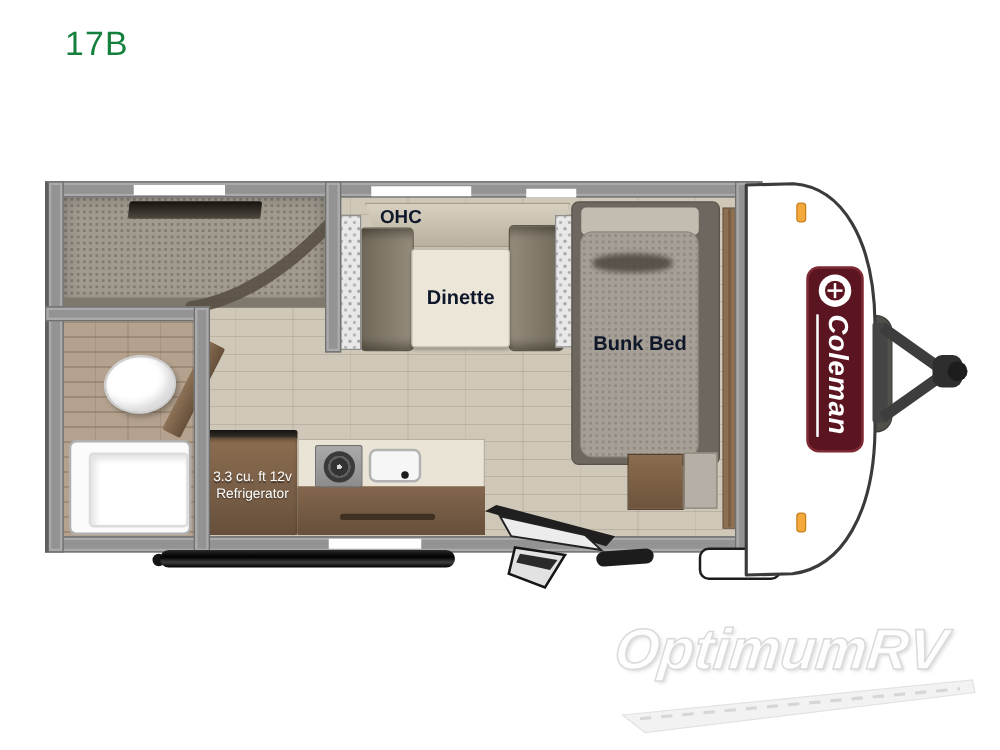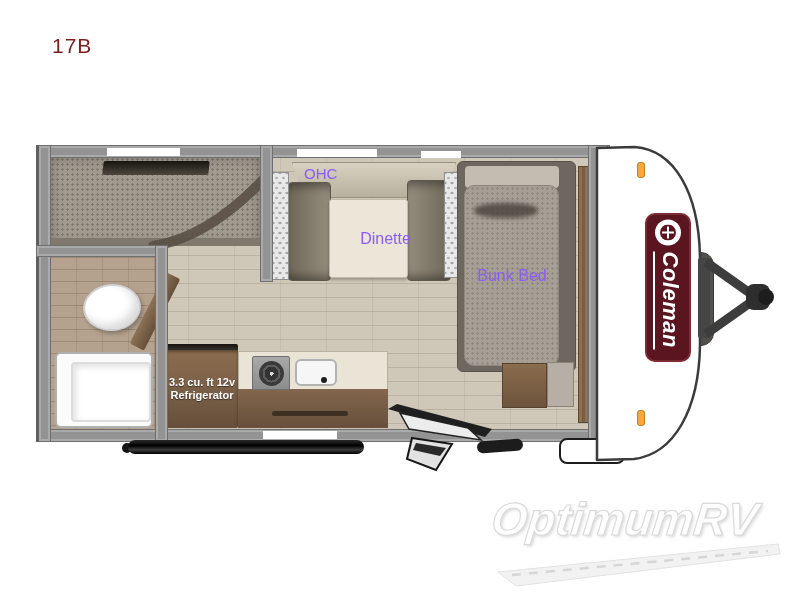--- a/index.html
+++ b/index.html
@@ -1,25 +1,25 @@
 <!DOCTYPE html>
 <html style="--wall: #939393; --floor-wood: #cfc7b8; --tile: #b4a28e; --carpet: #a09a8f; --cabinet-brown: #7c6149; --counter-top: #eae4d6; --mattress-gray: #a69f96; --badge-maroon: #5a1520; --marker-light: #f3a93c;"><head>
 <meta charset="utf-8">
 <style>
   html,body{margin:0;padding:0;background:#fff;}
   #canvas{position:relative;width:800px;height:600px;background:#fff;overflow:hidden;
           font-family:"Liberation Sans",sans-serif;}
   .abs{position:absolute;}
 
   
-  #model-label{left:52px;top:34px;font-size:21px;color:#7f1d1d;letter-spacing:1px;}
-  .room-label{color:#8b5cf6;font-weight:400;}
+  #model-label{left:52px;top:20px;font-size:27px;color:#15803d;letter-spacing:1px;}
+  .room-label{color:#0f172a;font-weight:700;}
   #bunk-label{left:92px;top:191px;width:146px;text-align:center;font-size:19px;}
   #ohc-label{left:304px;top:165px;font-size:15px;}
-  #dinette-label{left:329px;top:199px;width:79px;height:79px;display:flex;align-items:center;justify-content:center;font-size:16px;margin-left:17px;}
+  #dinette-label{left:329px;top:199px;width:79px;height:79px;display:flex;align-items:center;justify-content:center;font-size:16px;}
   #bed-label{left:468px;top:267px;width:88px;text-align:center;font-size:16px;}
 
   
   .wall{background:var(--wall,#939393);box-shadow:inset 0 0 0 2px rgba(255,255,255,.22);border:1px solid #6f6f6f;box-sizing:border-box;}
   #wall-top{left:36px;top:145px;width:574px;height:13px;}
   #wall-bottom{left:36px;top:429px;width:574px;height:13px;}
   #wall-left{left:36px;top:145px;width:15px;height:297px;border-left:3px solid #5f5f5f;}
   #wall-right{left:588px;top:145px;width:20px;height:297px;}
   #wall-bunk-right{left:260px;top:145px;width:13px;height:137px;}
   #wall-bath-top{left:36px;top:245px;width:132px;height:12px;}
@@ -50,21 +50,21 @@
   #tub{left:55px;top:352px;width:98px;height:76px;background:#fbfbfb;border:2px solid #b0b0b0;border-radius:6px;box-sizing:border-box;}
   #tub-basin{left:14px;top:8px;width:76px;height:56px;background:#fff;border:2px solid #dcdcdc;border-radius:4px;
     box-shadow:inset 3px 3px 6px rgba(0,0,0,.12);}
   #bath-door{left:166px;top:272px;width:16px;height:80px;border-radius:2px;
     background:linear-gradient(90deg,#8d7256,#66503a);transform:rotate(27deg);transform-origin:top left;}
 
   
   #fridge-top{left:166px;top:344px;width:72px;height:10px;background:linear-gradient(180deg,#141210,#4d453a);border-radius:2px;}
   #fridge{left:166px;top:350px;width:72px;height:78px;border-radius:2px;
     background:linear-gradient(180deg,#8b6d4f,var(--cabinet-brown,#7c6149) 45%,#66503b);
-    box-shadow:inset 0 2px 3px rgba(0,0,0,.35);color:#fff;font-weight:700;font-size:11px;line-height:1.2;
+    box-shadow:inset 0 2px 3px rgba(0,0,0,.35);color:#fff;font-weight:400;font-size:11px;line-height:1.2;
     display:flex;flex-direction:column;justify-content:center;text-align:center;text-shadow:0 1px 1px rgba(0,0,0,.5);}
   #counter-top{left:238px;top:351px;width:150px;height:40px;background:var(--counter-top,#eae4d6);border:1px solid #b8b09e;box-sizing:border-box;}
   #cab-front{left:238px;top:389px;width:150px;height:39px;background:linear-gradient(180deg,#83664d,#67503c);}
   #cab-handle{left:272px;top:411px;width:76px;height:5px;background:#3e3022;border-radius:3px;}
   #stove{left:252px;top:356px;width:38px;height:34px;background:linear-gradient(#a9a9a9,#8c8c8c);border:1px solid #6f6f6f;border-radius:2px;box-sizing:border-box;}
   #burner{left:6px;top:4px;width:25px;height:25px;border-radius:50%;
     background:radial-gradient(circle,#d8d8d8 0 2px,#333 2px 7px,#5d5d5d 7px 9px,#3a3a3a 9px);}
   #sink{left:295px;top:359px;width:42px;height:27px;background:#f6f6f6;border:2px solid #b2b2b2;border-radius:6px;box-sizing:border-box;}
   #faucet{left:24px;top:16px;width:6px;height:6px;border-radius:50%;background:#1d1d1d;}
 

